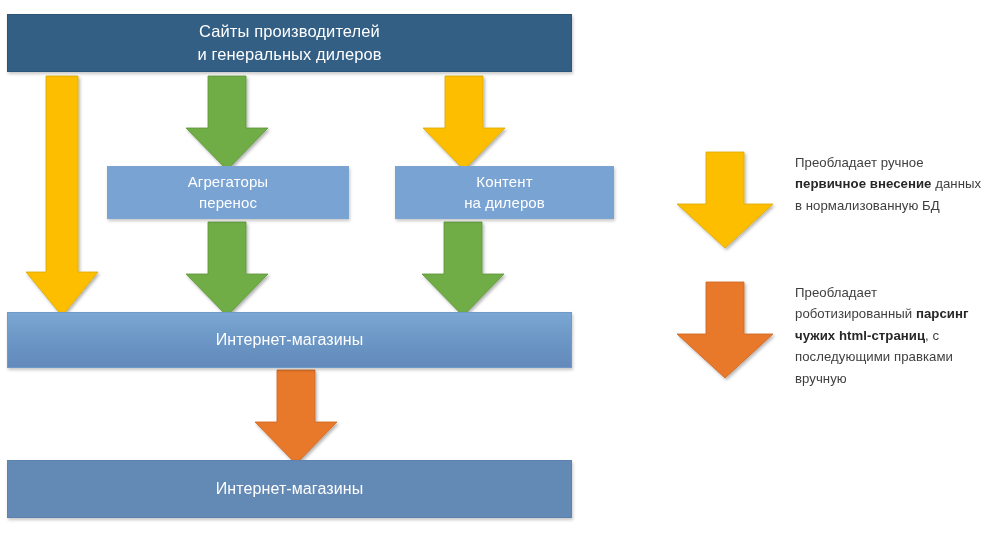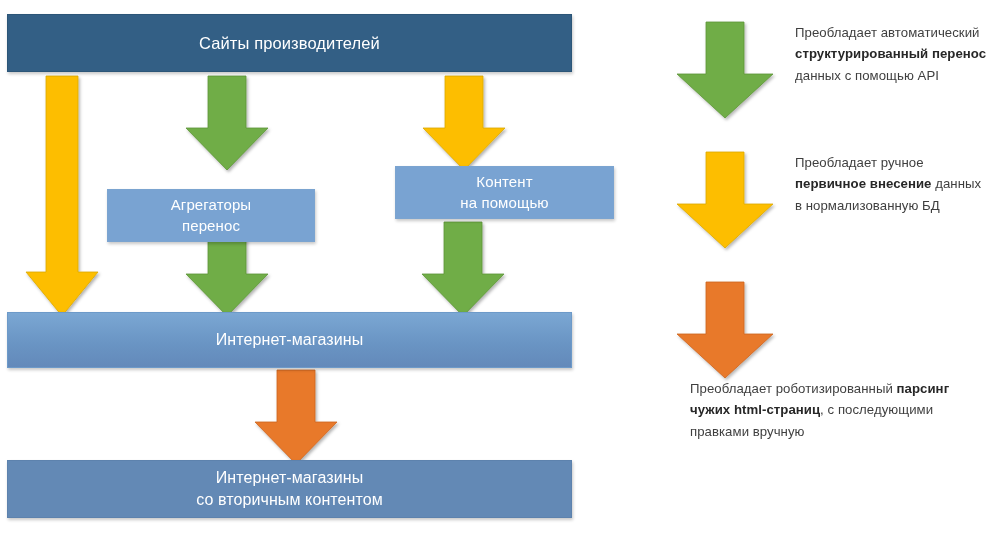--- a/index.html
+++ b/index.html
@@ -44,21 +44,21 @@
     border: 1px solid #2c5678;
     font-size: 16.5px;
     z-index: 6;
   }
   .box-mid {
     top: 166px; height: 53px;
     background: #79A3D2;
     border: 1px solid #7ba4d0;
     font-size: 15px;
   }
-  .box-mid-left  { left: 107px;  width: 208px; margin-top: 23px; }
+  .box-mid-left  { left: 107px;  width: 242px; }
   .box-mid-right { left: 353px;  width: 219px; margin-left: 42px; }
 
   .box-orig {
     left: 7px; top: 312px; width: 565px; height: 56px;
     background: linear-gradient(to bottom, #7BA7D3 0%, #6A95C4 55%, #6389BA 100%);
     border: 1px solid #6d9ac9;
     font-size: 16px;
   }
   .box-secondary {
     left: 7px; top: 460px; width: 565px; height: 58px;
@@ -89,21 +89,21 @@
   }
   .legend-row {
     position: absolute;
     left: 0;
     width: 321px;
     display: flex;
     align-items: flex-start;
   }
   .legend-row-0 { top: 22px; }
   .legend-row-1 { top: 152px; }
-  .legend-row-2 { top: 282px; flex-direction: column; }
+  .legend-row-2 { top: 282px; }
 
   .legend-arrow {
     position: relative;
     flex: 0 0 auto;
     width: 96px;
     height: 96px;
     margin-left: 9px;
   }
   .legend-arrow svg { display: block; width: 100%; height: 100%; overflow: visible; }
 
@@ -118,20 +118,21 @@
   }
   .legend-text b { font-weight: bold; color: #272727; }
 </style>
 </head>
 <body>
 
 <div class="canvas">
 
   <div class="box box-top">
     <span class="ln">Сайты производителей</span>
+    <span class="ln">и генеральных дилеров</span>
   </div>
 
   <div class="arrow arrow-left-yellow">
     <svg viewBox="0 0 72 240" preserveAspectRatio="none">
       <defs>
         <filter id="sh1" x="-30%" y="-10%" width="170%" height="130%">
           <feDropShadow dx="1.5" dy="2" stdDeviation="1.6" flood-color="#000" flood-opacity="0.30"></feDropShadow>
         </filter>
       </defs>
       <polygon points="20,0 52,0 52,196 72,196 36,240 0,196 20,196" fill="#FDBE00" stroke="#dba800" stroke-width="0.8" filter="url(#sh1)"></polygon>
@@ -160,21 +161,21 @@
     </svg>
   </div>
 
   <div class="box box-mid box-mid-left">
     <span class="ln">Агрегаторы</span>
     <span class="ln">перенос</span>
   </div>
 
   <div class="box box-mid box-mid-right">
     <span class="ln">Контент</span>
-    <span class="ln">на помощью</span>
+    <span class="ln">на дилеров</span>
   </div>
 
   <div class="arrow arrow-mid-green-l">
     <svg viewBox="0 0 82 94" preserveAspectRatio="none">
       <defs>
         <filter id="sh4" x="-30%" y="-10%" width="170%" height="140%">
           <feDropShadow dx="1.5" dy="2" stdDeviation="1.6" flood-color="#000" flood-opacity="0.30"></feDropShadow>
         </filter>
       </defs>
       <polygon points="22,0 60,0 60,52 82,52 41,94 0,52 22,52" fill="#70AD47" stroke="#5d9439" stroke-width="0.8" filter="url(#sh4)"></polygon>
@@ -202,38 +203,24 @@
         <filter id="sh6" x="-30%" y="-10%" width="170%" height="140%">
           <feDropShadow dx="1.5" dy="2" stdDeviation="1.6" flood-color="#000" flood-opacity="0.30"></feDropShadow>
         </filter>
       </defs>
       <polygon points="22,0 60,0 60,52 82,52 41,94 0,52 22,52" fill="#E8792B" stroke="#cc6520" stroke-width="0.8" filter="url(#sh6)"></polygon>
     </svg>
   </div>
 
   <div class="box box-secondary">
     <span class="ln">Интернет-магазины</span>
-    <span class="ln">со вторичным контентом</span>
   </div>
 
   <div class="legend">
 
-    <div class="legend-row legend-row-0">
-      <div class="legend-arrow">
-        <svg viewBox="0 0 96 96" preserveAspectRatio="none">
-          <defs>
-            <filter id="lg1" x="-30%" y="-10%" width="170%" height="140%">
-              <feDropShadow dx="1.5" dy="2" stdDeviation="1.6" flood-color="#000" flood-opacity="0.28"></feDropShadow>
-            </filter>
-          </defs>
-          <polygon points="29,0 67,0 67,52 96,52 48,96 0,52 29,52" fill="#70AD47" stroke="#5d9439" stroke-width="0.8" filter="url(#lg1)"></polygon>
-        </svg>
-      </div>
-      <div class="legend-text"><span>Преобладает автоматический </span><b>структурированный перенос</b><span> данных с помощью API</span></div>
-    </div>
 
     <div class="legend-row legend-row-1">
       <div class="legend-arrow">
         <svg viewBox="0 0 96 96" preserveAspectRatio="none">
           <defs>
             <filter id="lg2" x="-30%" y="-10%" width="170%" height="140%">
               <feDropShadow dx="1.5" dy="2" stdDeviation="1.6" flood-color="#000" flood-opacity="0.28"></feDropShadow>
             </filter>
           </defs>
           <polygon points="29,0 67,0 67,52 96,52 48,96 0,52 29,52" fill="#FDBE00" stroke="#dba800" stroke-width="0.8" filter="url(#lg2)"></polygon>

